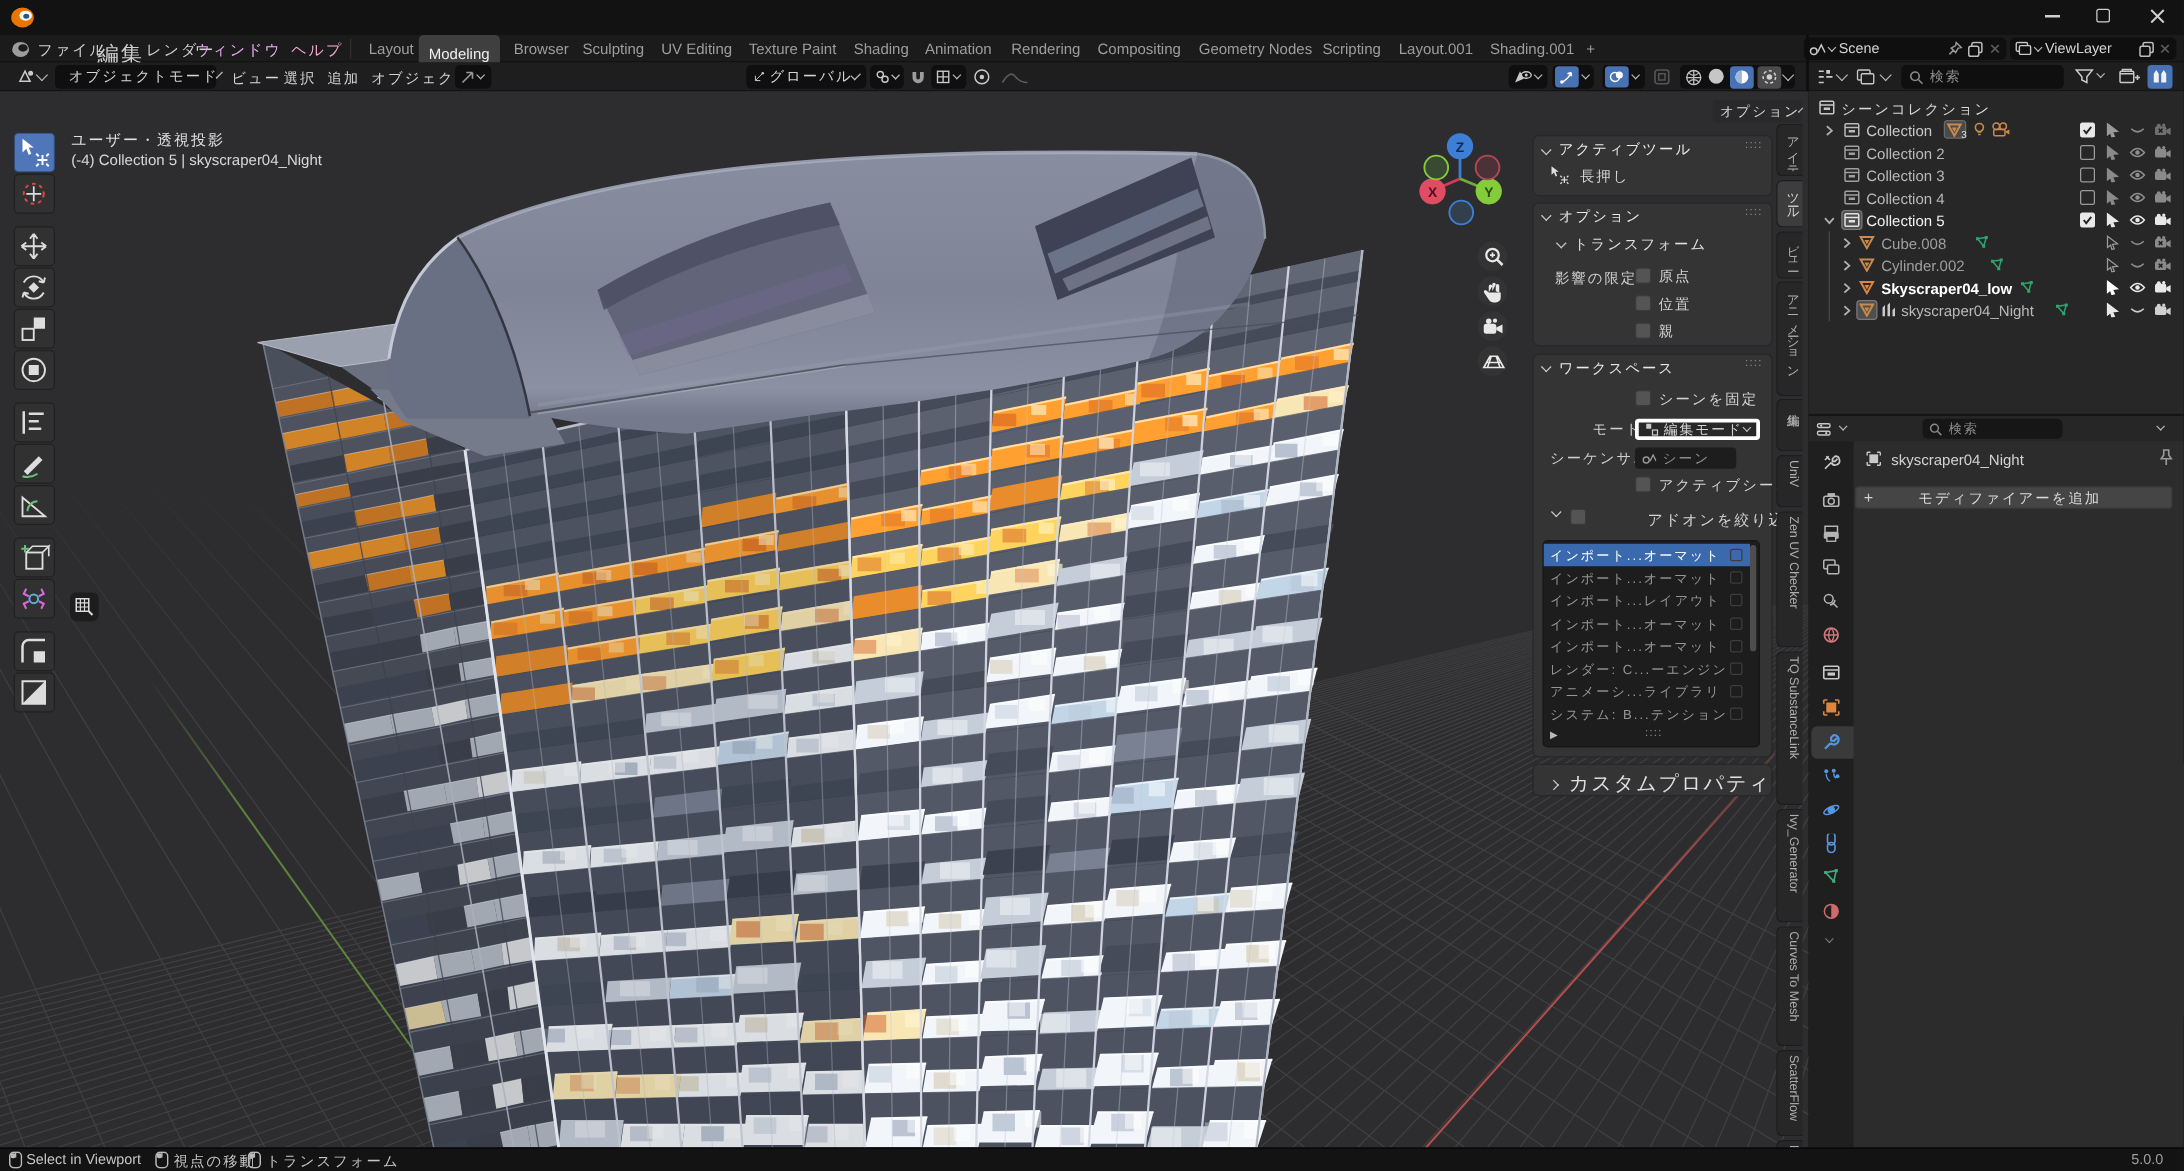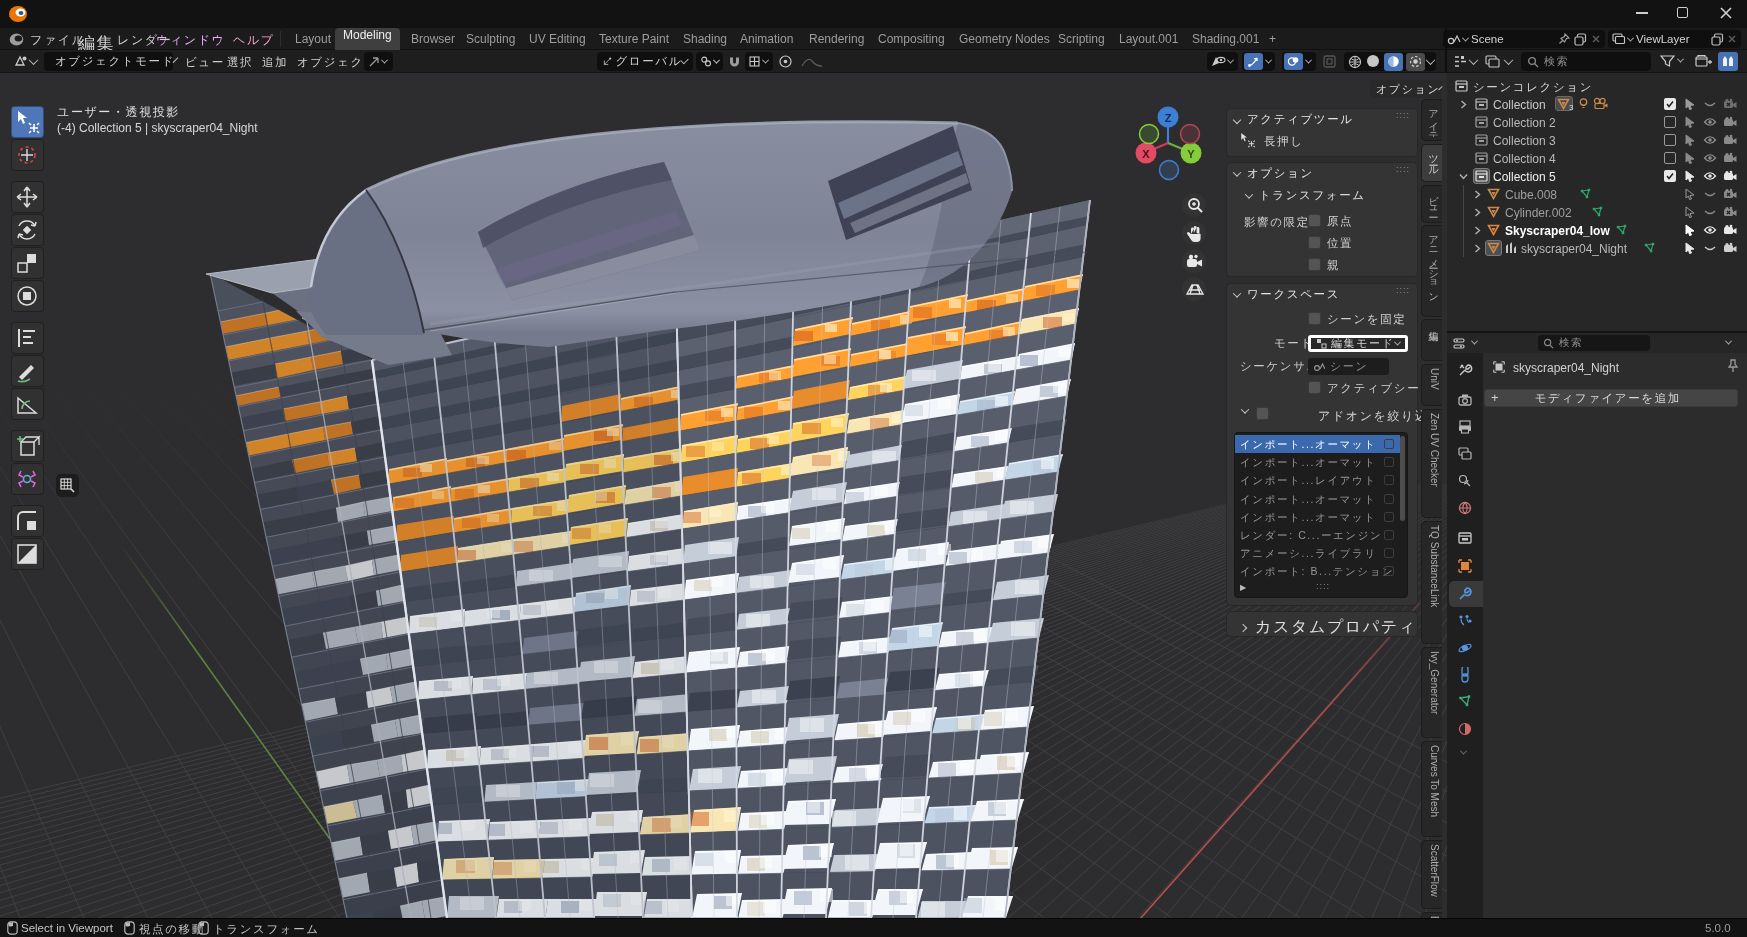--- a/index.html
+++ b/index.html
@@ -31,21 +31,21 @@
       <ellipse cx="13.5" cy="8.5" rx="5" ry="4" fill="#1b1b1b"></ellipse>
       <path d="M2 12 L9 6 L4 14 Z" fill="#9d9d9d"></path>
     </svg>
     <div class="abs tx jp" style="left:30px;top:32px;font-size:12px;color:#cfcfcf">ファイル</div>
     <div class="abs tx jp" style="left:78px;top:32px;font-size:17px;color:#cfcfcf">編集</div>
     <div class="abs tx jp" style="left:117px;top:32px;font-size:12px;color:#cfcfcf">レンダー</div>
     <div class="abs tx jp" style="left:156px;top:32px;font-size:12px;color:#f0abfc">ウィンドウ</div>
     <div class="abs tx jp" style="left:233px;top:32px;font-size:12px;color:#f9a8d4">ヘルプ</div>
     <div class="abs" style="left:280px;top:31px;width:1px;height:16px;background:#2e2e2e"></div>
     <div class="abs tx" style="left:295px;top:32px;color:#9d9d9d">Layout</div>
-    <div class="abs" style="left:335px;top:28px;height:22px;padding:0 8px;background:#3f3f3f;border-radius:4px 4px 0 0;display:flex;align-items:flex-start">
+    <div class="abs" style="left:335px;top:28px;height:22px;padding:0 8px;background:#3f3f3f;border-radius:4px 4px 0 0;display:flex;align-items:flex-end">
       <span class="tx" style="color:#efefef">Modeling</span>
     </div>
     <div class="abs tx" style="left:411px;top:32px;color:#9d9d9d">Browser</div>
     <div class="abs tx" style="left:466px;top:32px;color:#9d9d9d">Sculpting</div>
     <div class="abs tx" style="left:529px;top:32px;color:#9d9d9d">UV Editing</div>
     <div class="abs tx" style="left:599px;top:32px;color:#9d9d9d">Texture Paint</div>
     <div class="abs tx" style="left:683px;top:32px;color:#9d9d9d">Shading</div>
     <div class="abs tx" style="left:740px;top:32px;color:#9d9d9d">Animation</div>
     <div class="abs tx" style="left:809px;top:32px;color:#9d9d9d">Rendering</div>
     <div class="abs tx" style="left:878px;top:32px;color:#9d9d9d">Compositing</div>
@@ -1469,21 +1469,21 @@
     <div class="abs tx jp" style="left:1240px;top:474.4px;font-size:10.5px;color:#969696">インポート...レイアウト</div>
     <div class="abs" style="left:1384px;top:475.4px;width:10px;height:10px;border:1px solid #3d3d3d;border-radius:2px"></div>
     <div class="abs tx jp" style="left:1240px;top:492.6px;font-size:10.5px;color:#969696">インポート...オーマット</div>
     <div class="abs" style="left:1384px;top:493.6px;width:10px;height:10px;border:1px solid #3d3d3d;border-radius:2px"></div>
     <div class="abs tx jp" style="left:1240px;top:510.8px;font-size:10.5px;color:#969696">インポート...オーマット</div>
     <div class="abs" style="left:1384px;top:511.8px;width:10px;height:10px;border:1px solid #3d3d3d;border-radius:2px"></div>
     <div class="abs tx jp" style="left:1240px;top:529.0px;font-size:10.5px;color:#969696">レンダー: C...ーエンジン</div>
     <div class="abs" style="left:1384px;top:530.0px;width:10px;height:10px;border:1px solid #3d3d3d;border-radius:2px"></div>
     <div class="abs tx jp" style="left:1240px;top:547.2px;font-size:10.5px;color:#969696">アニメーシ...ライブラリ</div>
     <div class="abs" style="left:1384px;top:548.2px;width:10px;height:10px;border:1px solid #3d3d3d;border-radius:2px"></div>
-    <div class="abs tx jp" style="left:1240px;top:565.4px;font-size:10.5px;color:#969696">インポート: B...テンション</div>
+    <div class="abs tx jp" style="left:1240px;top:565.4px;font-size:10.5px;color:#969696">システム: B...テンション</div>
     <div class="abs" style="left:1384px;top:566.4px;width:10px;height:10px;border:1px solid #3d3d3d;border-radius:2px"></div>
     <div class="abs" style="left:1400px;top:436px;width:5px;height:85px;background:#4d4d4d;border-radius:2.5px"></div>
     <div class="abs" style="left:1240px;top:583px;color:#bbb;font-size:8px">▶</div>
     <div class="abs dim" style="left:1316px;top:581px;font-size:9px;letter-spacing:1px">::::</div>
     <div class="abs" style="left:1226px;top:611px;width:192px;height:26px;background:rgba(53,53,53,0.97);border:1px solid #272727;border-radius:5px;"></div>
     <div class="abs row" style="left:1240px;top:617px">
       <span class="chev" style="transform:rotate(-45deg);width:6px;height:6px;border-color:#c9c9c9"></span>
       <span class="tx jp" style="margin-left:9px;font-size:16px;color:#e0e0e0">カスタムプロパティ</span>
     </div>
     <div class="abs" style="left:1421px;top:99px;width:21px;height:42px;background:#272727;border:1px solid #1c1c1c;border-right:none;border-radius:5px 0 0 5px"></div>

